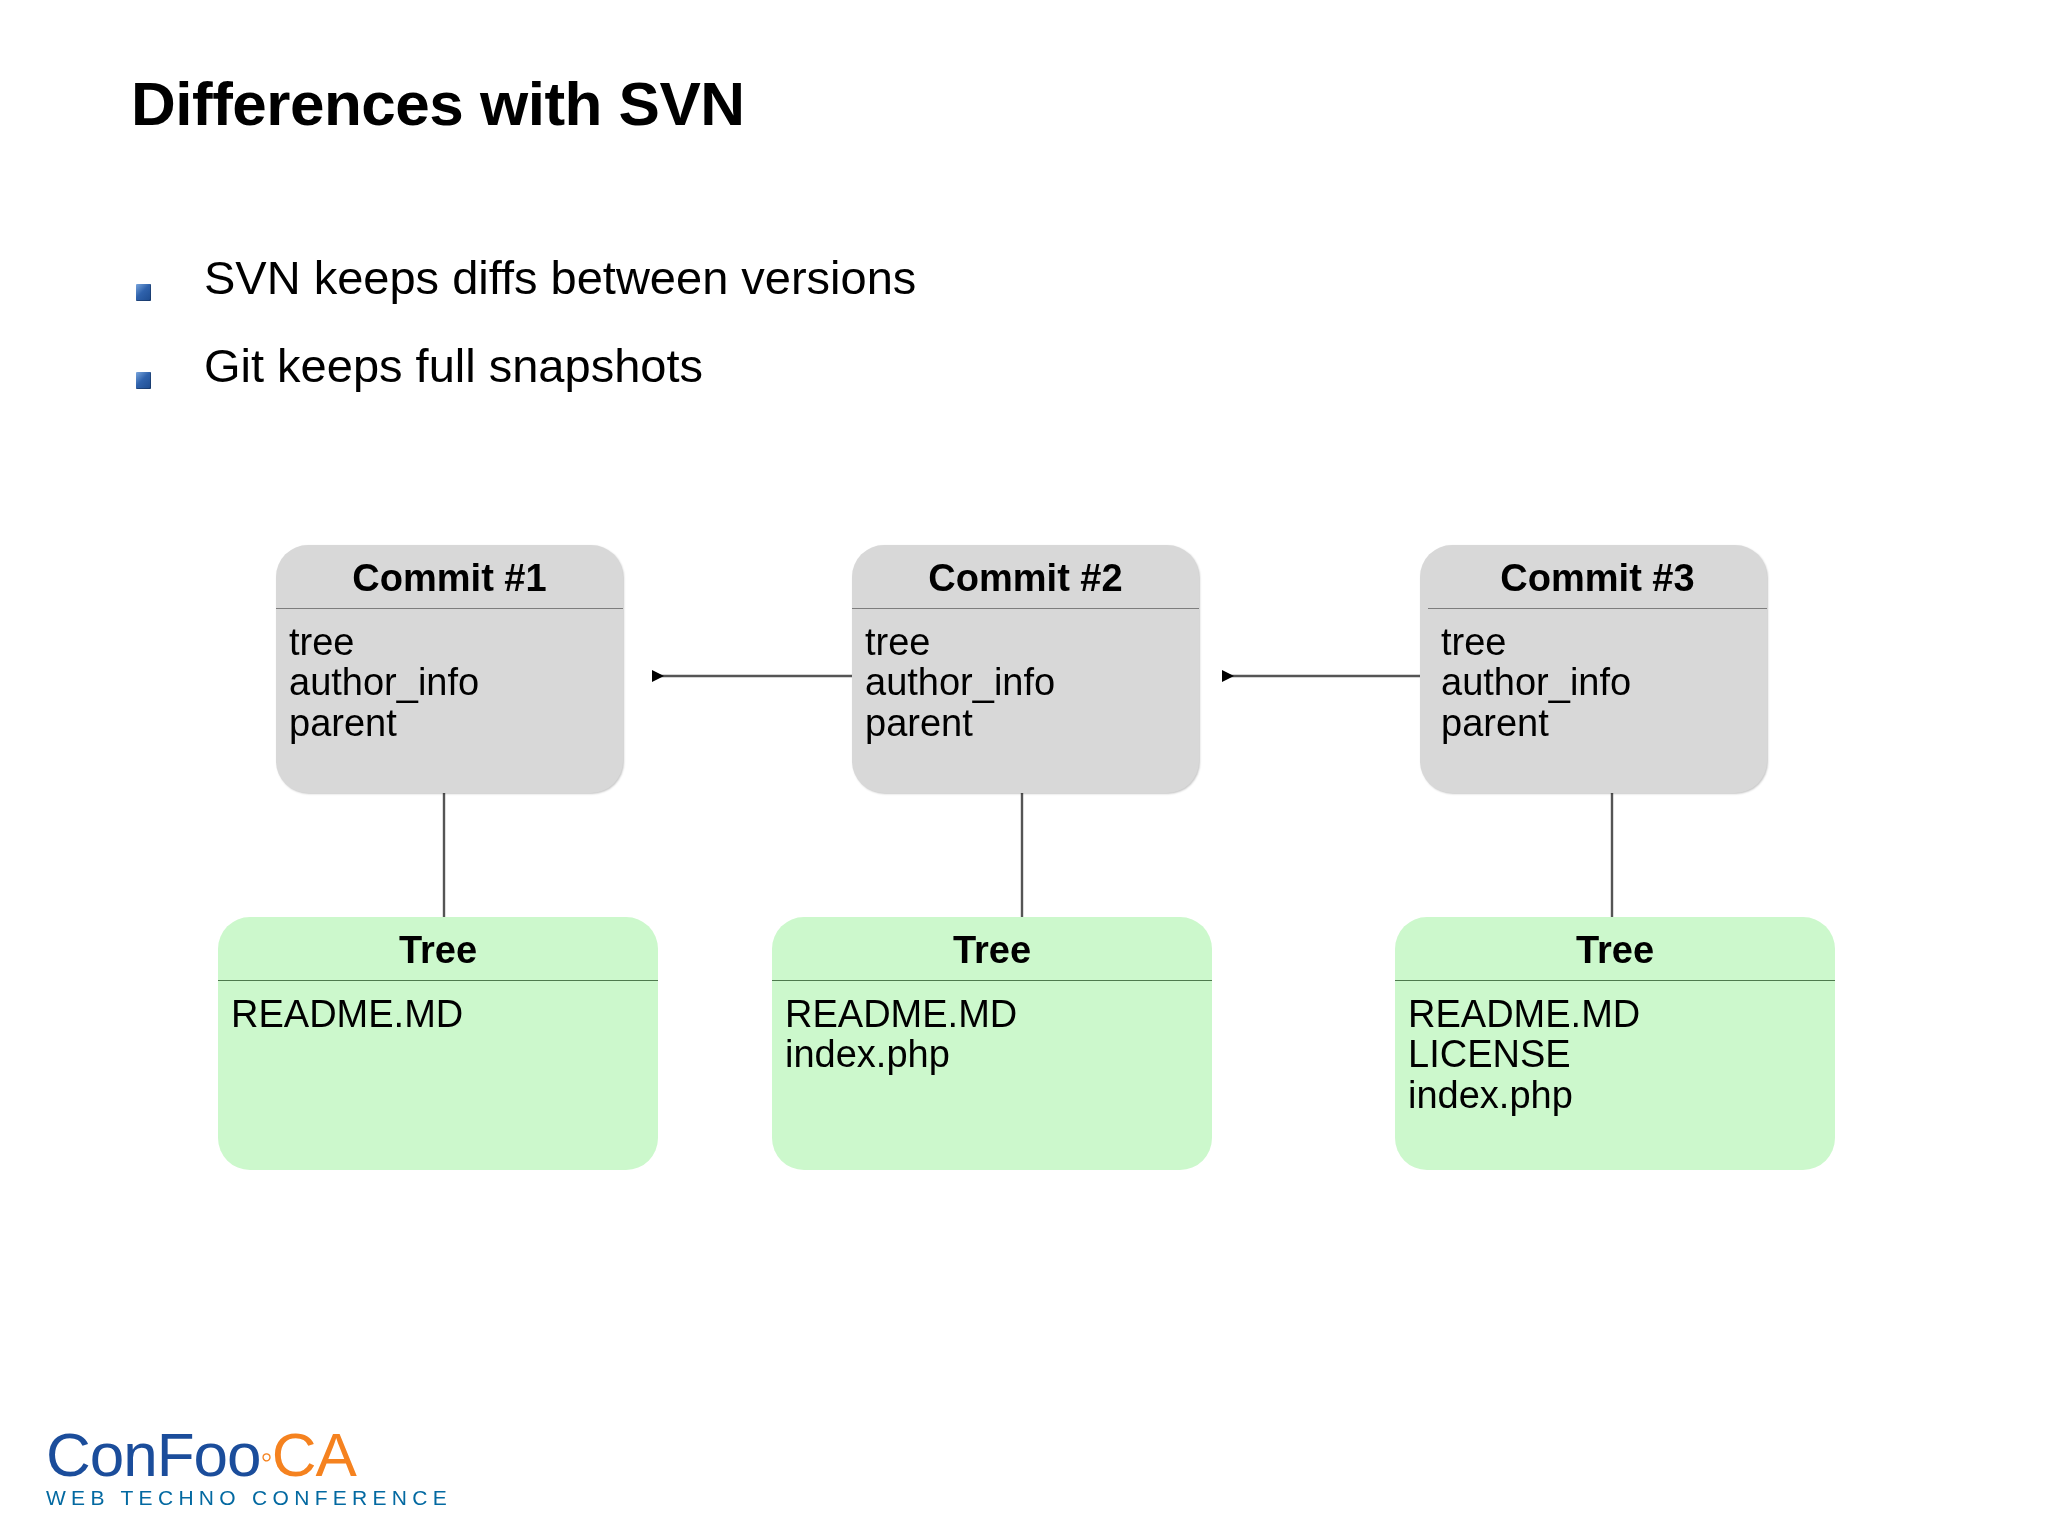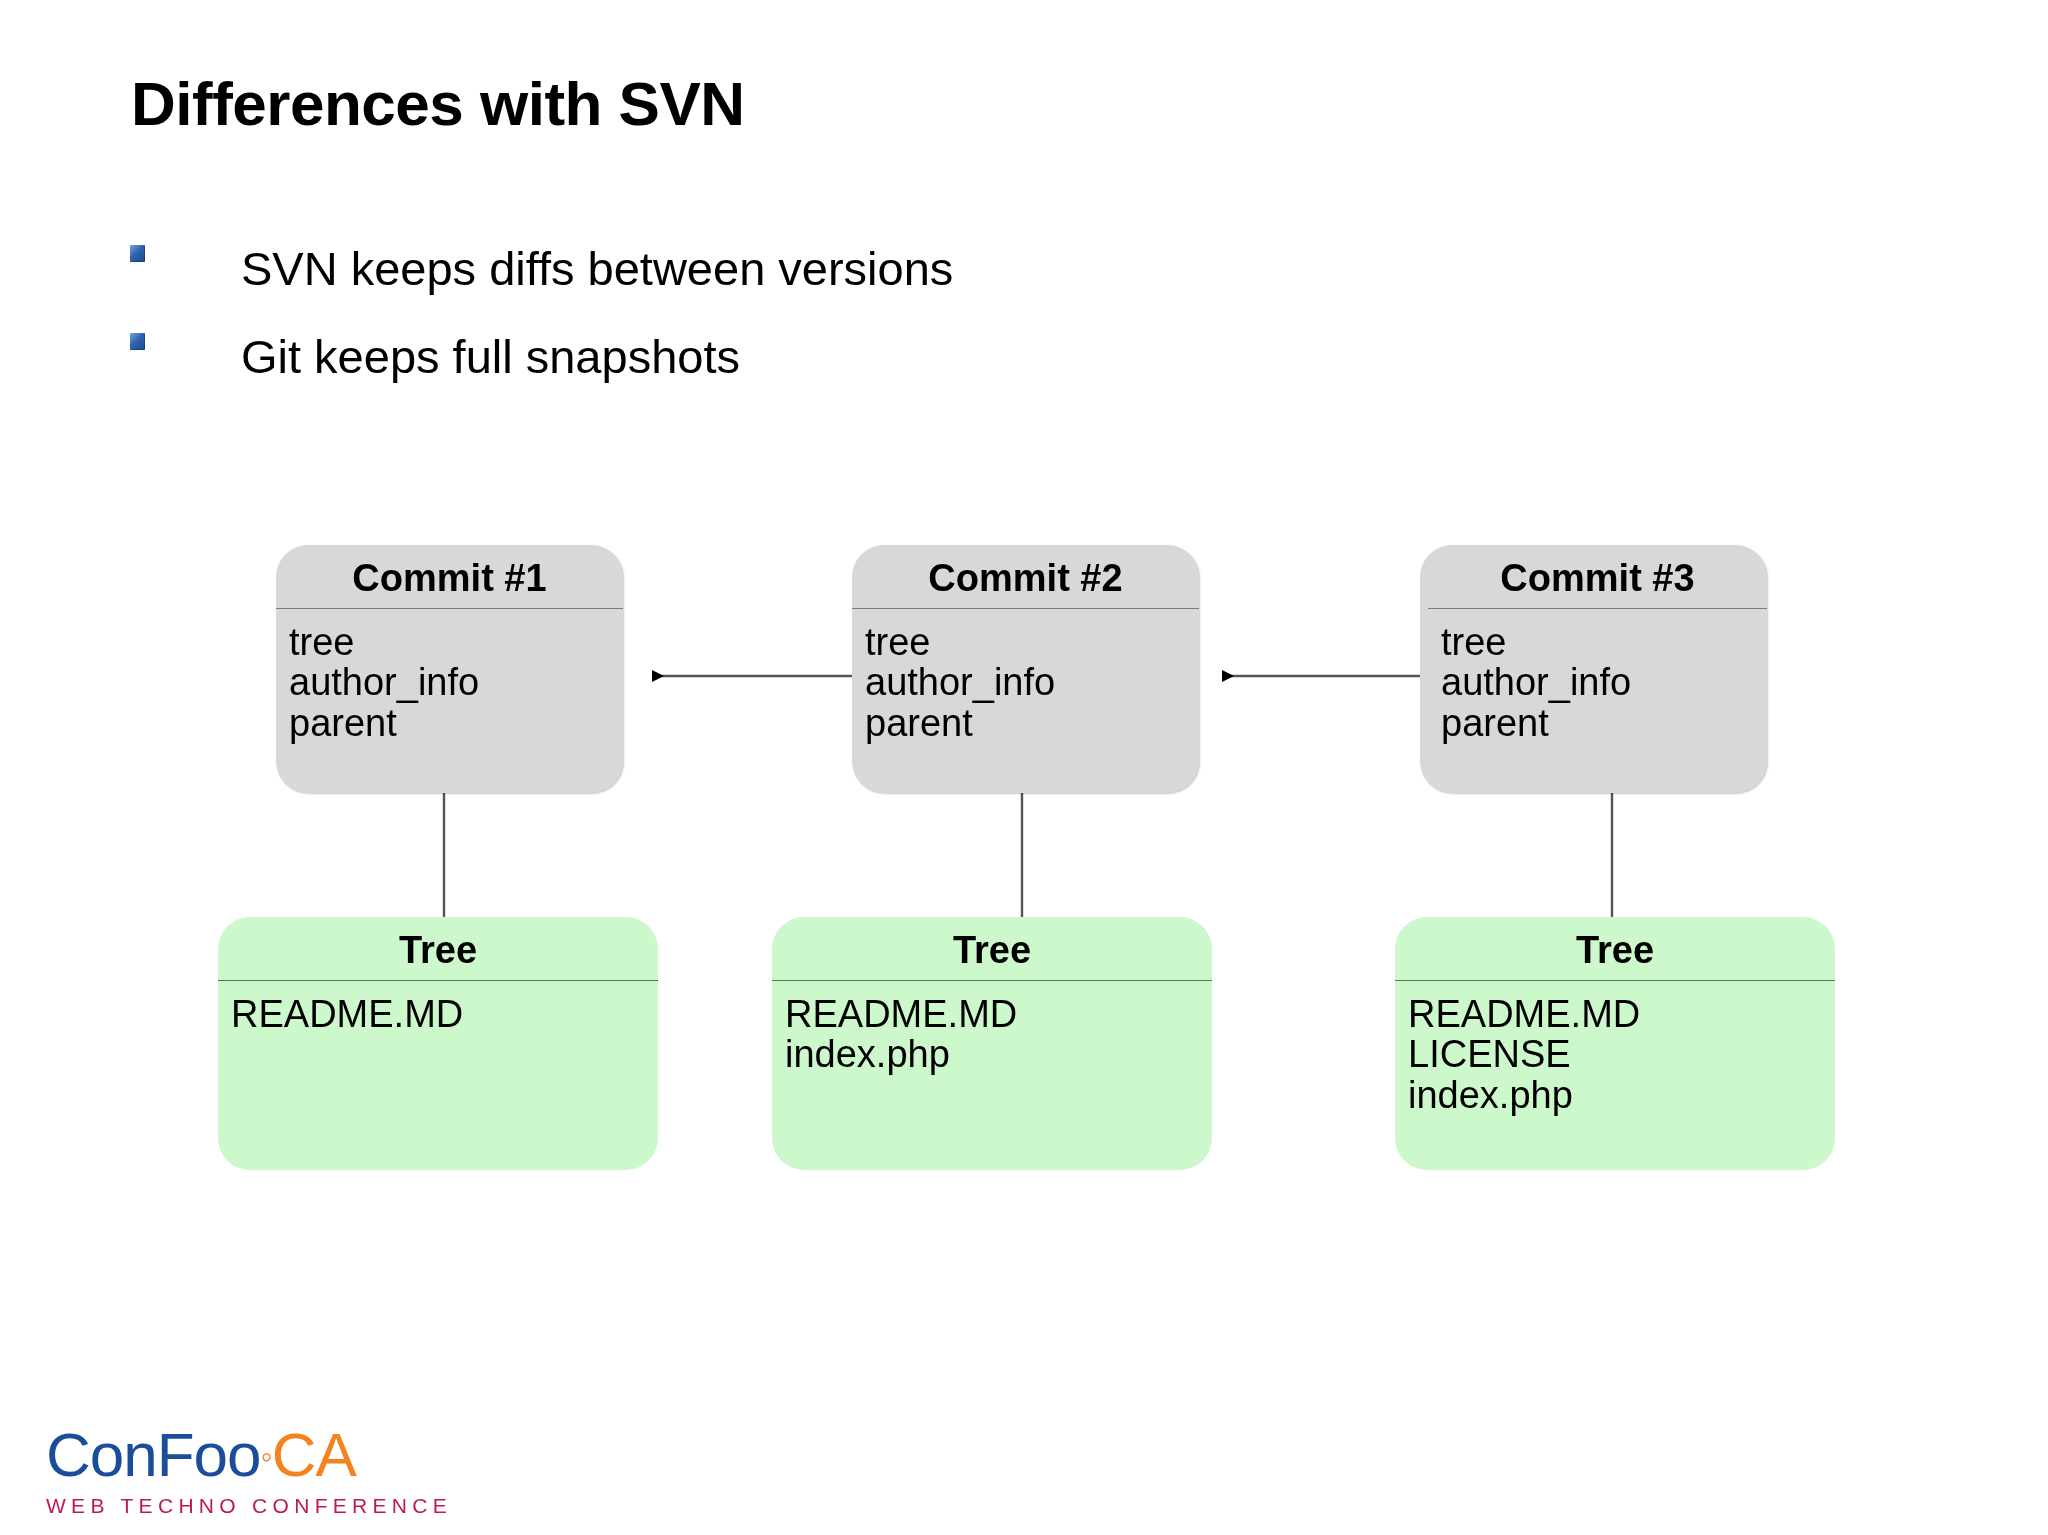--- a/index.html
+++ b/index.html
@@ -27,25 +27,24 @@
     font-size: 62px;
     font-weight: bold;
     letter-spacing: -0.5px;
     color: #000000;
     white-space: nowrap;
   }
 
   
   .bullet-row {
     position: absolute;
-    left: 130px;
+    left: 136px;
     display: flex;
-    align-items: flex-start;
+    align-items: flex-end;
     height: 56px;
-    gap: 43px;
   }
   .bullet-row.b0 { top: 245px; }
   .bullet-row.b1 { top: 333px; }
   .bullet-marker {
     width: 15px;
     height: 17px;
     flex: 0 0 auto;
     background: linear-gradient(135deg, #7aa6dd 0%, #2f62ac 45%, #1d4b8f 100%);
     border-radius: 1px;
     box-shadow: inset -1px -1px 0 rgba(0,0,0,0.25);
@@ -128,24 +127,23 @@
     font-size: 62px;
     font-weight: normal;
     line-height: 1;
     letter-spacing: -1px;
     white-space: nowrap;
   }
   #logo-con { color: #1b4d9b; }
   #logo-dot { color: #f5821f; font-size: 34px; vertical-align: 8px; }
   #logo-ca  { color: #f5821f; }
   #logo-tag {
-    margin-top: 8px;
     font-size: 21px;
     letter-spacing: 5.3px;
-    color: #be185d;
+    color: #0369a1;
     white-space: nowrap;
   }
 </style>
 </head>
 <body>
 
 <div id="slide">
 
   <div id="slide-title">Differences with SVN</div>
 

